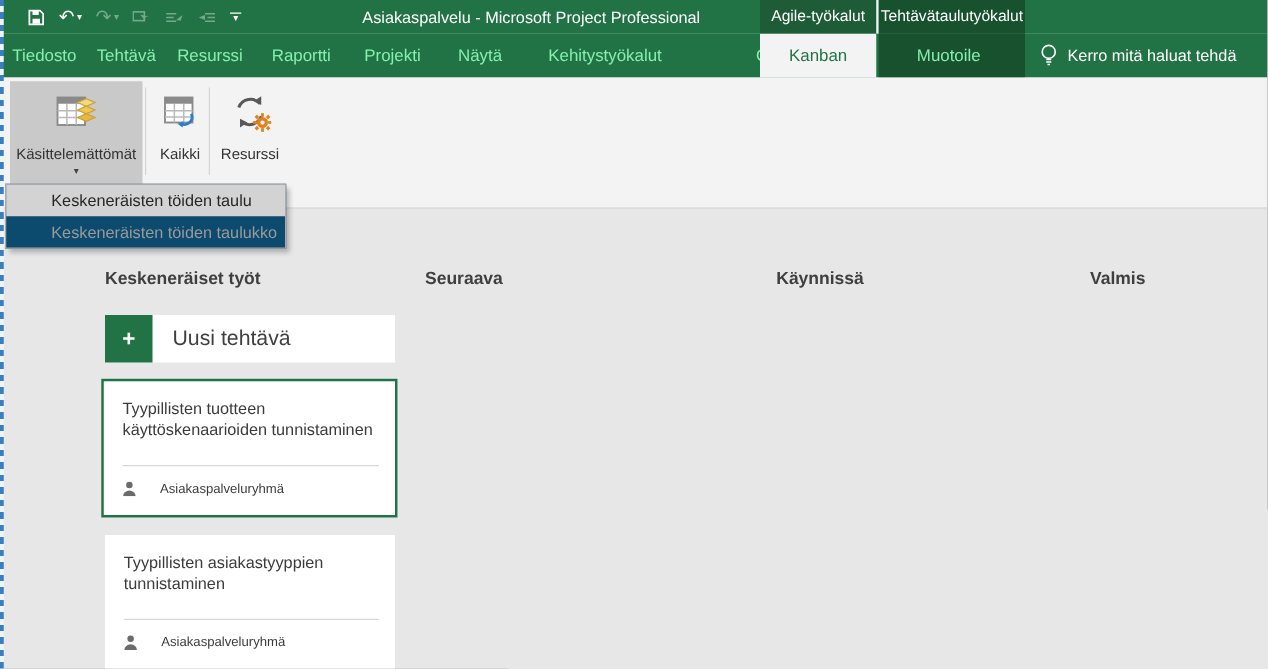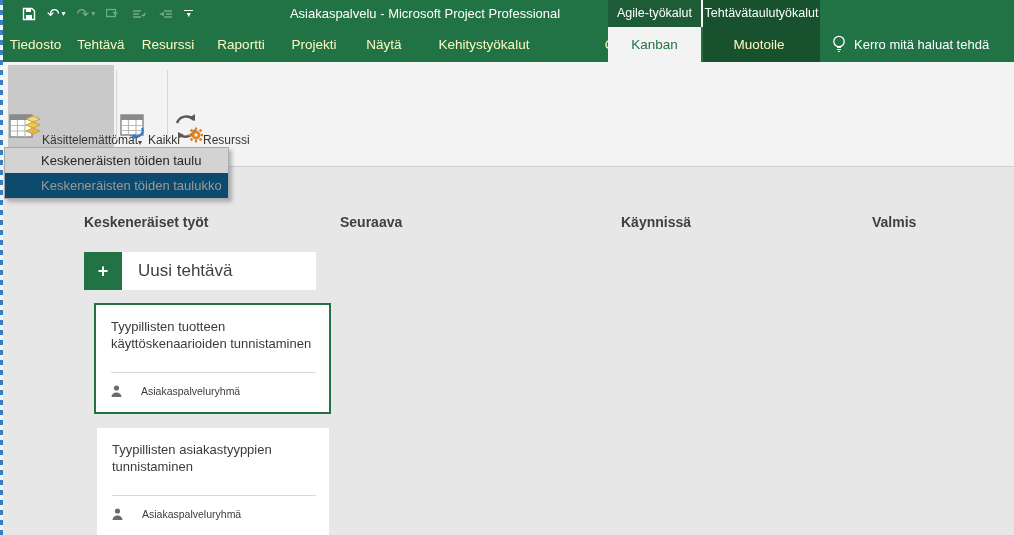--- a/index.html
+++ b/index.html
@@ -23,31 +23,31 @@
     text-align:center; color:#fff; font-size:13px; white-space:nowrap; }
   .ctx-hdr { position:absolute; top:0; height:27px; line-height:27px; text-align:center;
     color:#fff; font-size:12.5px; }
   .ctx-agile { left:608px; width:93px; background:#1e5c38; }
   .ctx-task  { left:703px; width:117px; background:#17512e; }
   .ctx-sep { position:absolute; left:701px; top:0; width:2px; height:27px; background:#f3f3f3; }
 
   
   .tabrow { position:absolute; left:0; top:27px; width:1014px; height:35px; background:#217346; }
   .tab { position:absolute; top:0; height:35px; line-height:35px; text-align:center;
-    color:#fef9c3; font-size:13.5px; cursor:default; }
+    color:#86efac; font-size:13.5px; cursor:default; }
   .tab-muoto-bg { position:absolute; left:703px; top:0; width:117px; height:35px; background:#17512e; }
   .tab.active { background:#f3f3f3; color:#217346; }
   .tellme { position:absolute; left:832px; top:0; height:35px; display:flex; align-items:center;
     gap:8px; color:#fff; font-size:13px; }
 
   
   .ribbon { position:absolute; left:0; top:62px; width:1014px; height:105px;
     background:#f3f3f3; border-bottom:1px solid #cfcfcf; }
-  .bigbtn { position:absolute; top:3px; height:82px; display:flex; flex-direction:row;
-    align-items:flex-end; cursor:default; }
+  .bigbtn { position:absolute; top:3px; height:82px; display:flex; flex-direction:column;
+    align-items:center; cursor:default; }
   .bigbtn .iconbox { height:40px; margin-top:5px; display:flex; align-items:center; justify-content:center; }
   .bigbtn .blabel { font-size:12px; color:#333; margin-top:6px; white-space:nowrap; }
   .bigbtn .bcaret { font-size:8px; color:#444; margin-top:2px; }
   .pressed { background:#c9c9c9; }
   .vsep { position:absolute; top:8px; height:70px; width:1px; background:#d6d6d6; }
 
   
   .menu { position:absolute; left:4px; top:147px; width:225px; background:#0c4a6e;
     border:1px solid #ababab; box-shadow:3px 3px 4px rgba(0,0,0,.25); z-index:40; }
   .menu-item { height:25px; line-height:25px; padding-left:36px; font-size:13px;
@@ -57,21 +57,21 @@
   
   .board { position:absolute; left:0; top:167px; width:1014px; height:368px;
     background:#e7e7e7; overflow:hidden; }
   .col-hdr { position:absolute; top:47px; font-size:14px; font-weight:bold; color:#3f3f3f; }
   .newtask { position:absolute; left:84px; top:85px; width:232px; height:38px;
     background:#fff; display:flex; align-items:stretch; cursor:pointer; }
   .plusbox { width:38px; background:#217346; color:#fff; display:flex; align-items:center;
     justify-content:center; font-size:18px; font-weight:bold; }
   .newtask-label { flex:1; display:flex; align-items:center; padding-left:16px;
     font-size:17px; color:#3f3f3f; }
-  .card { position:absolute; background:#fff; cursor:pointer;margin-left:13px; }
+  .card { position:absolute; background:#fff; cursor:pointer; }
   .card1 { left:81px; top:136px; width:237px; height:111px; border:2px solid #217346; }
   .card2 { left:84px; top:261px; width:232px; height:110px; }
   .card-title { position:absolute; left:15px; right:8px; top:13px; font-size:13px;
     line-height:17px; color:#3b3b3b; }
   .card-div { position:absolute; left:15px; right:13px; top:67px; border-top:1px solid #d8d8d8; }
   .card-assignee { position:absolute; left:15px; top:80px; display:flex; align-items:flex-start; gap:19px; }
   .card-assignee span { font-size:10.5px; color:#3b3b3b; }
 
   svg { display:block; }
 </style>

